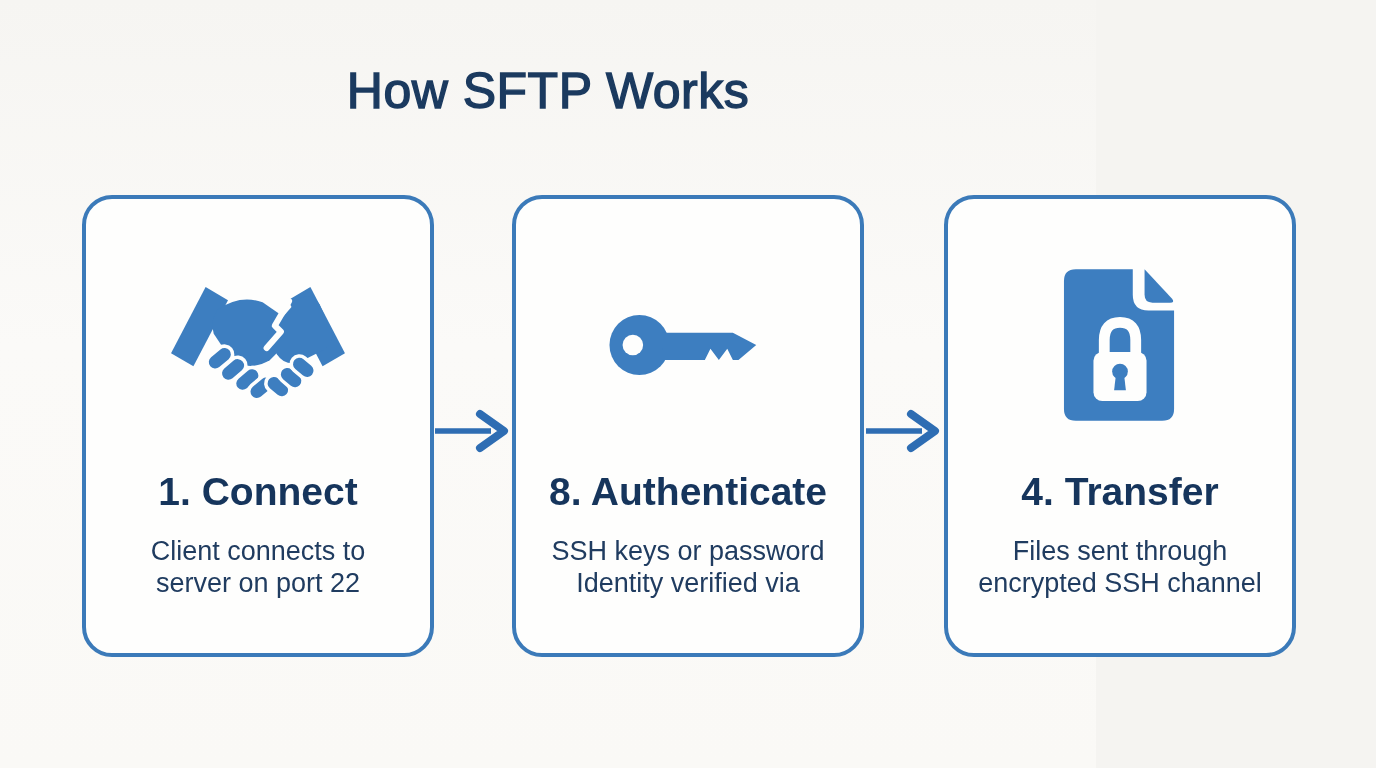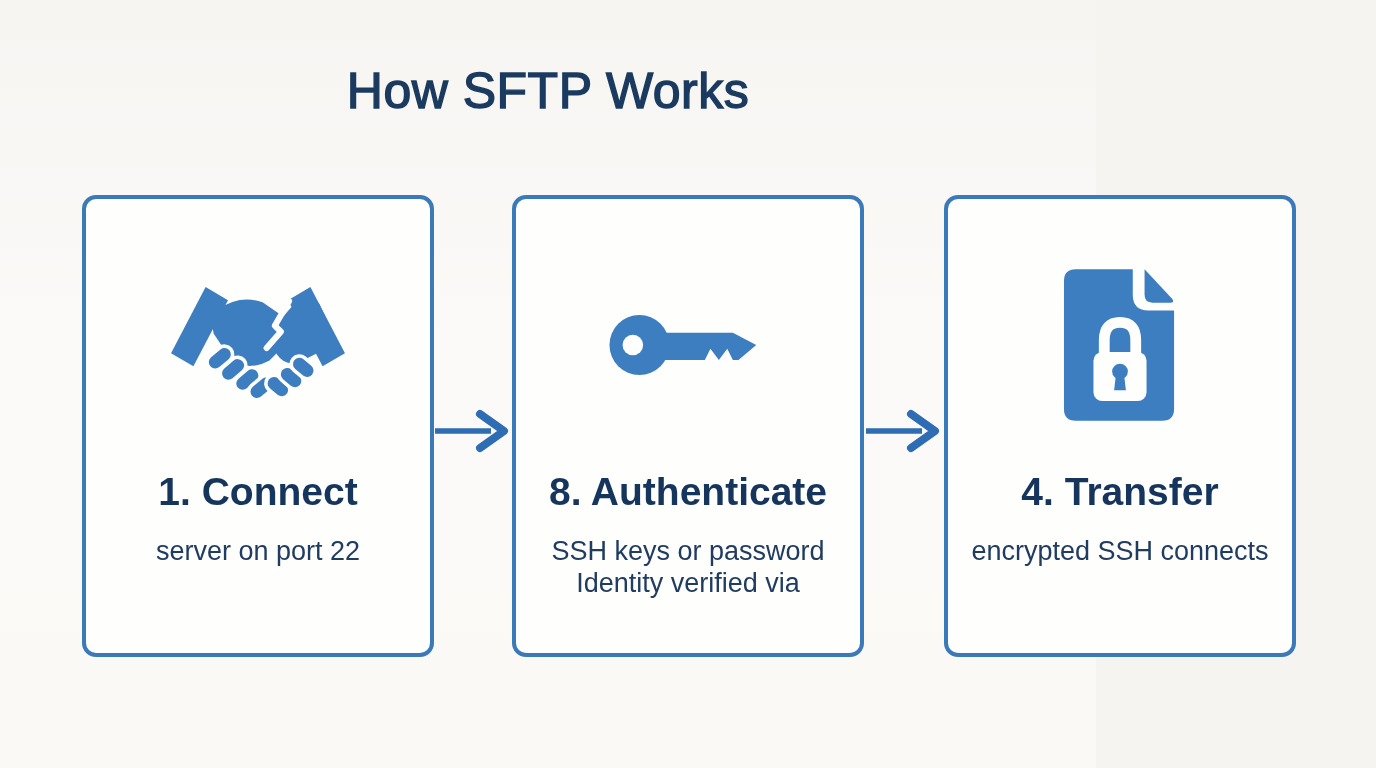--- a/index.html
+++ b/index.html
@@ -35,21 +35,21 @@
     top: 195px;
     display: flex;
     align-items: flex-start;
   }
   .step-card {
     box-sizing: border-box;
     width: 352px;
     height: 462px;
     background: #fefefd;
     border: 4px solid #3b7ab9;
-    border-radius: 14px;
+    border-radius: 30px;
     display: flex;
     flex-direction: column;
     align-items: center;
   }
   .icon-wrap {
     margin-top: 66px;
     height: 160px;
     display: flex;
     align-items: center;
     justify-content: center;
@@ -103,20 +103,21 @@
             <rect x="-14" y="-8" width="28" height="16" rx="8" transform="translate(77,91) rotate(-40)"></rect>
             <rect x="-14" y="-8" width="28" height="16" rx="8" transform="translate(91,99) rotate(-40)"></rect>
             <rect x="-13" y="-8" width="26" height="16" rx="8" transform="translate(107,98) rotate(40)"></rect>
             <rect x="-13" y="-8" width="26" height="16" rx="8" transform="translate(120,89) rotate(40)"></rect>
             <rect x="-13" y="-8" width="26" height="16" rx="8" transform="translate(132,79) rotate(40)"></rect>
           </g>
         </svg>
       </div>
       <div class="card-title">1. Connect</div>
       <div class="card-desc">
+        <div>Client connects to</div>
         <div>server on port 22</div>
       </div>
     </div>
 
     <div class="arrow-wrap">
       <svg width="78" height="44" viewBox="0 0 78 44" aria-hidden="true">
         <line x1="1" y1="22" x2="57" y2="22" stroke="#2e6db3" stroke-width="5.5"></line>
         <polyline points="46,5 70,22 46,39" fill="none" stroke="#2e6db3" stroke-width="8" stroke-linecap="round" stroke-linejoin="round"></polyline>
       </svg>
     </div>
@@ -149,18 +150,19 @@
           <path d="M14 2 H 72 V 28 Q 72 44 88 44 H 114 V 144 Q 114 156 102 156 H 14 Q 2 156 2 144 V 14 Q 2 2 14 2 Z" fill="#3d7ec0"></path>
           <path d="M 84 2 L 112 32 Q 115 36 110 36 H 92 Q 84 36 84 28 Z" fill="#3d7ec0"></path>
           <path d="M43 94 V 74 Q 43 56 59 56 Q 75 56 75 74 V 94" fill="none" stroke="#fefefd" stroke-width="11"></path>
           <rect x="32" y="86" width="54" height="50" rx="9" fill="#fefefd"></rect>
           <circle cx="59" cy="106" r="8" fill="#3d7ec0"></circle>
           <path d="M 55 108 h 8 l 2 17 h -12 Z" fill="#3d7ec0"></path>
         </svg>
       </div>
       <div class="card-title">4. Transfer</div>
       <div class="card-desc">
-        <div>encrypted SSH connects</div>
+        <div>Files sent through</div>
+        <div>encrypted SSH channel</div>
       </div>
     </div>
 
   </div>
 </div>
 
 </body></html>

